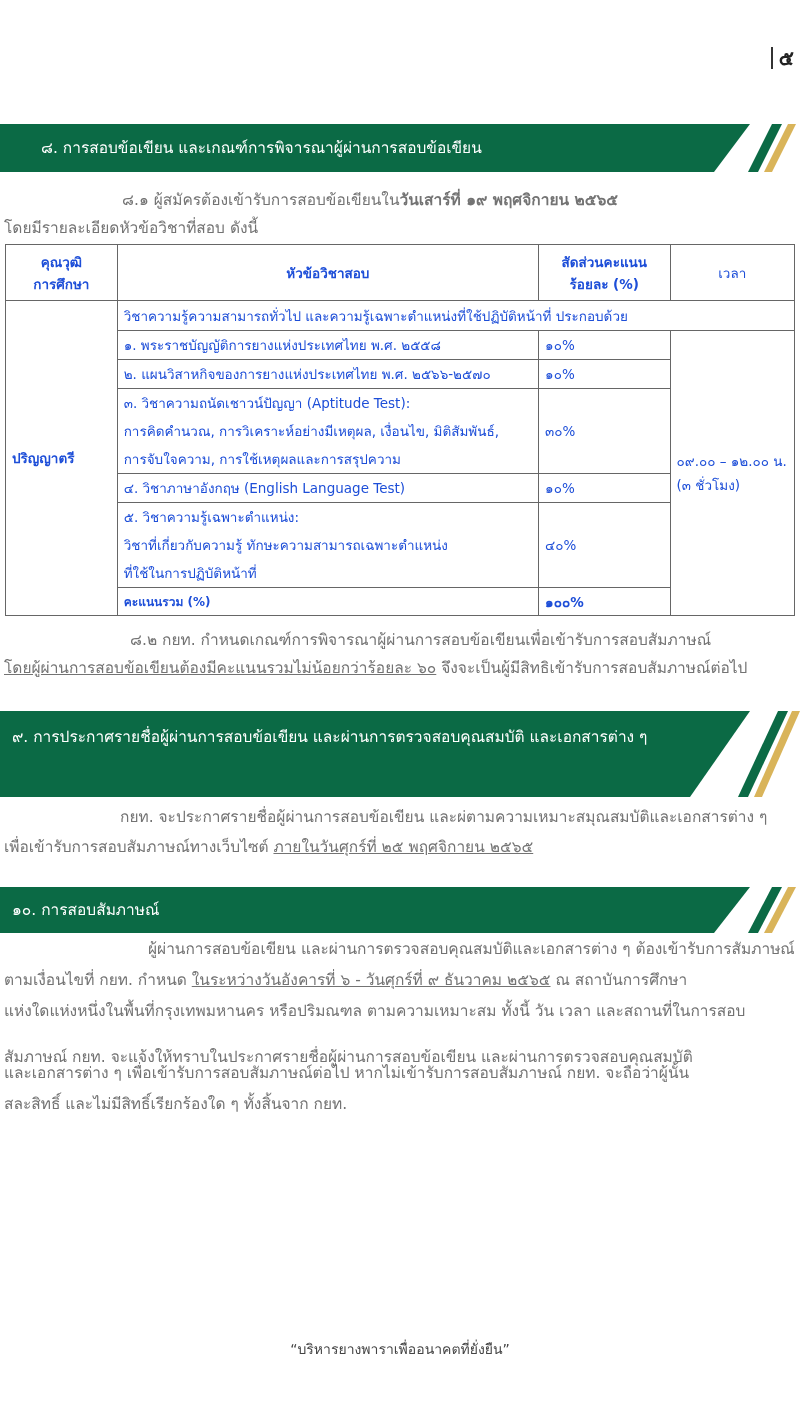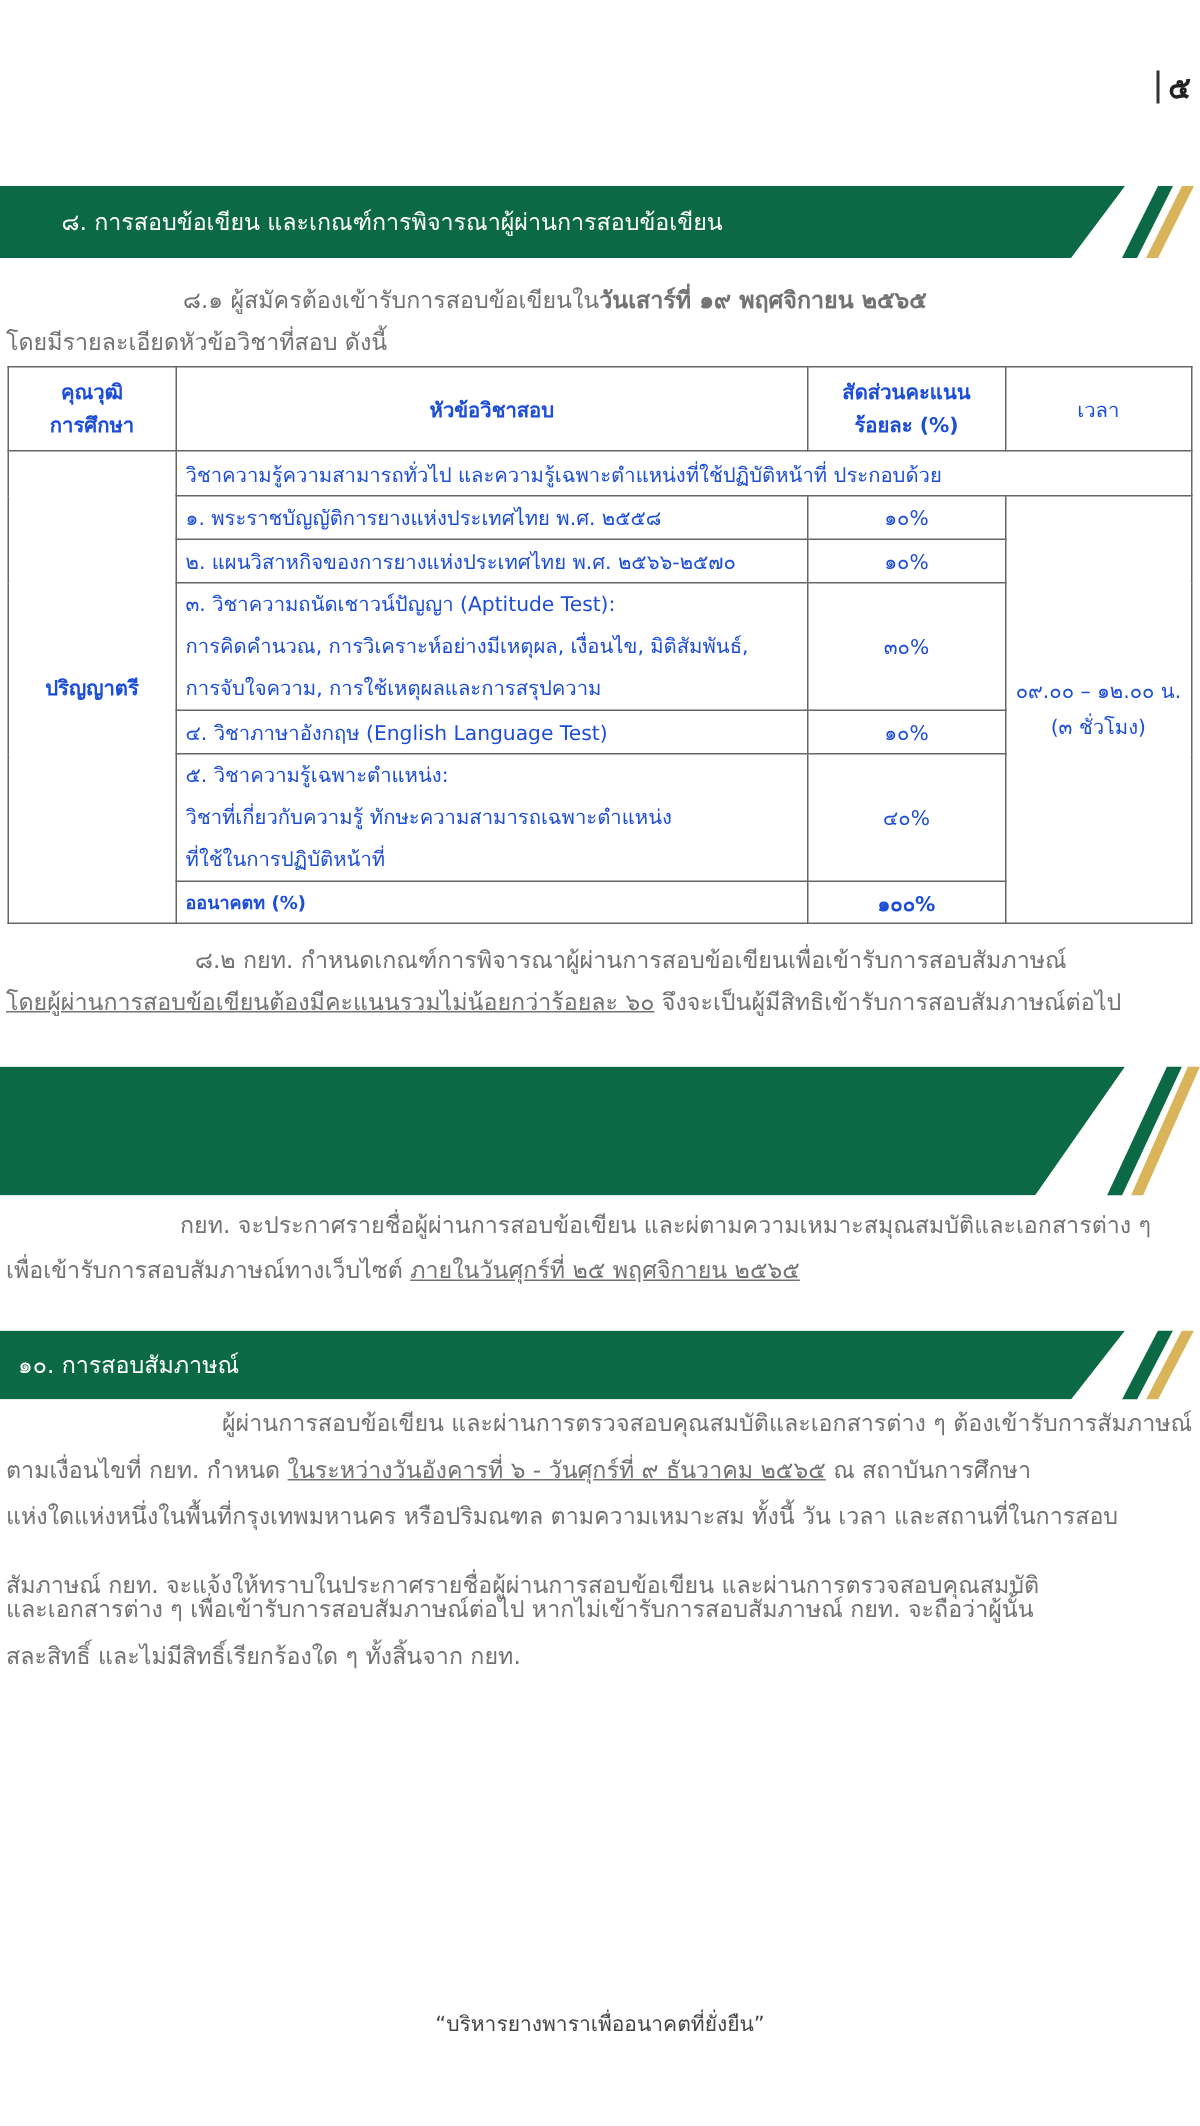--- a/index.html
+++ b/index.html
@@ -35,21 +35,21 @@
   .u { text-decoration: underline; }
 
   table.exam {
     position: absolute; left: 5px; top: 244px; width: 790px; border-collapse: collapse;
     font-size: 13.5px; color: #1d4ed8;
   }
   table.exam td, table.exam th {
     border: 1.5px solid #666; padding: 0 6px; vertical-align: middle;
   }
   table.exam th { font-weight: bold; font-size: 13.5px; text-align: center; }
-  .c { text-align: center; }
+  .c { text-align: left; }
   .footer {
     position: absolute; top: 1338px; left: 0; width: 800px; text-align: center; font-size: 14px; color: #444;
   }
 </style>
 </head>
 <body>
 
 <div class="page-num">
   <span class="bar"></span>
   <span>๕</span>
@@ -119,38 +119,39 @@
   </tr>
   <tr style="height:84px;">
     <td style="line-height:28px;border-radius:26px;">
       <div>๕. วิชาความรู้เฉพาะตำแหน่ง:</div>
       <div>วิชาที่เกี่ยวกับความรู้ ทักษะความสามารถเฉพาะตำแหน่ง</div>
       <div>ที่ใช้ในการปฏิบัติหน้าที่</div>
     </td>
     <td class="c">๔๐%</td>
   </tr>
   <tr style="height:28px;">
-    <td class="bold" style="font-size:12px;">ออนาคตท (%)</td>
+    <td class="bold" style="font-size:12px;">คะแนนรวม (%)</td>
     <td class="c bold">๑๐๐%</td>
   </tr>
 </tbody>
   </table>
 
 <div class="para" style="left:130px;top:624px;">๘.๒ กยท. กำหนดเกณฑ์การพิจารณาผู้ผ่านการสอบข้อเขียนเพื่อเข้ารับการสอบสัมภาษณ์</div>
 <div class="para" style="left:4px;top:652px;">
   <span class="u">โดยผู้ผ่านการสอบข้อเขียนต้องมีคะแนนรวมไม่น้อยกว่าร้อยละ ๖๐</span><span> จึงจะเป็นผู้มีสิทธิเข้ารับการสอบสัมภาษณ์ต่อไป</span>
 </div>
 
 <div class="section-header" style="top:711px;height:86px;">
   <div class="band" style="clip-path: polygon(0 0, 100% 0, calc(100% - 60px) 100%, 0 100%);"></div>
   <svg class="stripe" style="left:730px;width:70px;height:86px;" viewBox="0 0 70 86">
     <polygon points="40,0 46,0 6,86 0,86" fill="#ffffff"></polygon>
     <polygon points="48,0 58,0 18,86 8,86" fill="#0b6a45"></polygon>
     <polygon points="62,0 70,0 32,86 24,86" fill="#d9b45a"></polygon>
   </svg>
+  <div class="title" style="top:12px;">๙. การประกาศรายชื่อผู้ผ่านการสอบข้อเขียน และผ่านการตรวจสอบคุณสมบัติ และเอกสารต่าง ๆ</div>
 </div>
 
 <div class="para" style="left:120px;top:801px;">กยท. จะประกาศรายชื่อผู้ผ่านการสอบข้อเขียน และผ่ตามความเหมาะสมุณสมบัติและเอกสารต่าง ๆ</div>
 <div class="para" style="left:4px;top:831px;">
   <span>เพื่อเข้ารับการสอบสัมภาษณ์ทางเว็บไซต์ </span><span class="u">ภายในวันศุกร์ที่ ๒๕ พฤศจิกายน ๒๕๖๕</span>
 </div>
 
 <div class="section-header" style="top:887px;height:46px;">
   <div class="band"></div>
   <svg class="stripe" style="left:740px;width:60px;height:46px;" viewBox="0 0 60 46">

